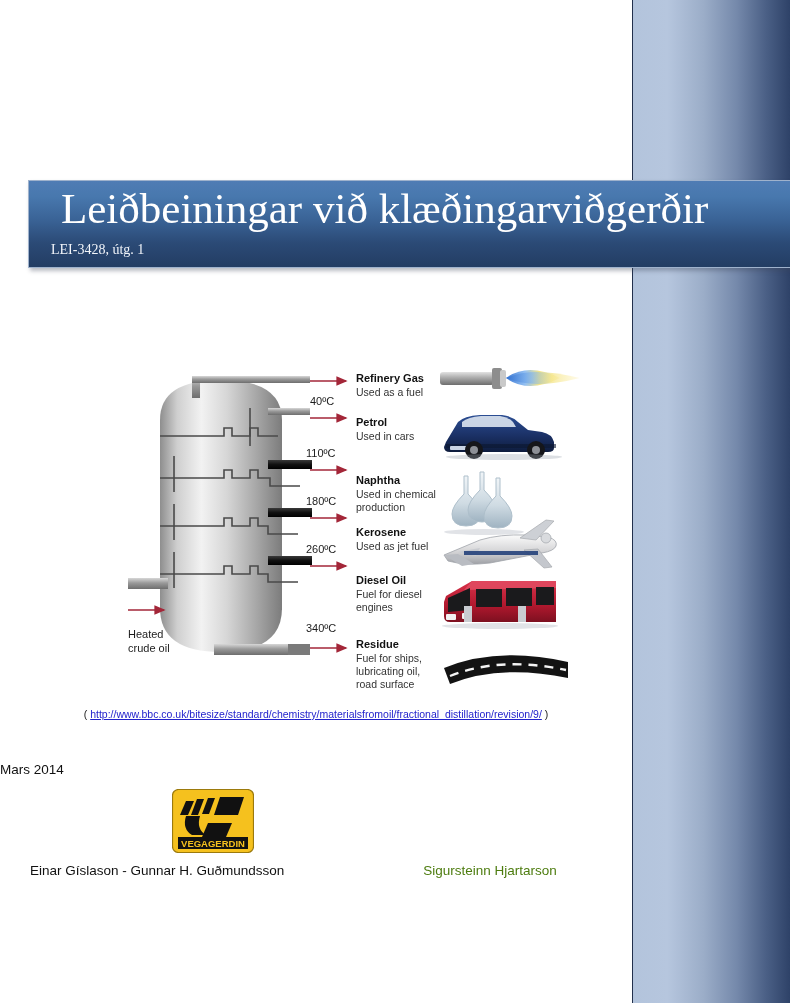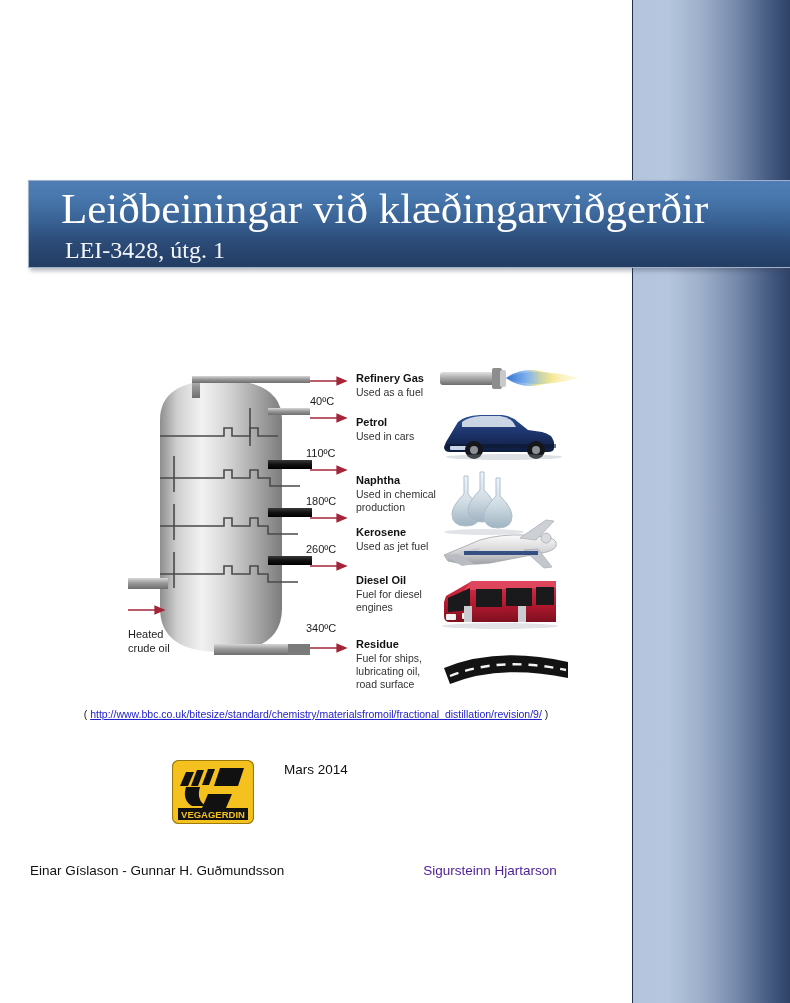--- a/index.html
+++ b/index.html
@@ -31,23 +31,23 @@
   }
   .title-main{
     position:absolute;left:32px;top:2px;
     font-family:"Liberation Serif", serif;
     font-size:43px;line-height:52px;
     color:#ffffff;
     white-space:nowrap;
     letter-spacing:0px;
   }
   .title-sub{
-    position:absolute;left:36px;top:58px;
+    position:absolute;left:22px;top:58px;
     font-family:"Liberation Serif", serif;
-    font-size:24px;line-height:22px;
+    font-size:14px;line-height:22px;
     color:#f2f5fa;
     white-space:nowrap;
   }
 
   
   .diagram{
     position:absolute;left:128px;top:360px;width:452px;height:345px;
   }
   .diagram svg{display:block;}
 
@@ -59,40 +59,39 @@
     font-size:10.5px;
     color:#1a1a1a;
   }
   .source .u{
     color:#2222cc;text-decoration:underline;
   }
 
   
   .date{
     position:absolute;left:0;top:762px;width:632px;
-    text-align:center;
     font-size:13.5px;color:#111;
   }
 
   
   .logo-vega{
-    position:absolute;left:172px;top:760px;width:82px;height:64px;
+    position:absolute;left:172px;top:789px;width:82px;height:64px;
   }
   .logo-shj{
     position:absolute;left:410px;top:786px;width:165px;height:68px;
   }
 
   
   .author-left{
     position:absolute;left:30px;top:863px;width:380px;
     text-align:left;font-size:13.5px;color:#111;
   }
   .author-right{
     position:absolute;left:370px;top:863px;width:240px;
-    text-align:center;font-size:13.5px;color:#4c1d95;
+    text-align:center;font-size:13.5px;color:#4d7c0f;
   }
 
   
   .dg-temp{font-family:"Liberation Sans",sans-serif;font-size:11px;fill:#1c1c1c;}
   .dg-prod{font-family:"Liberation Sans",sans-serif;font-size:11px;font-weight:bold;fill:#111;}
   .dg-desc{font-family:"Liberation Sans",sans-serif;font-size:10.5px;fill:#333;}
   .dg-crude{font-family:"Liberation Sans",sans-serif;font-size:11px;fill:#1c1c1c;}
 </style>
 </head>
 <body>

